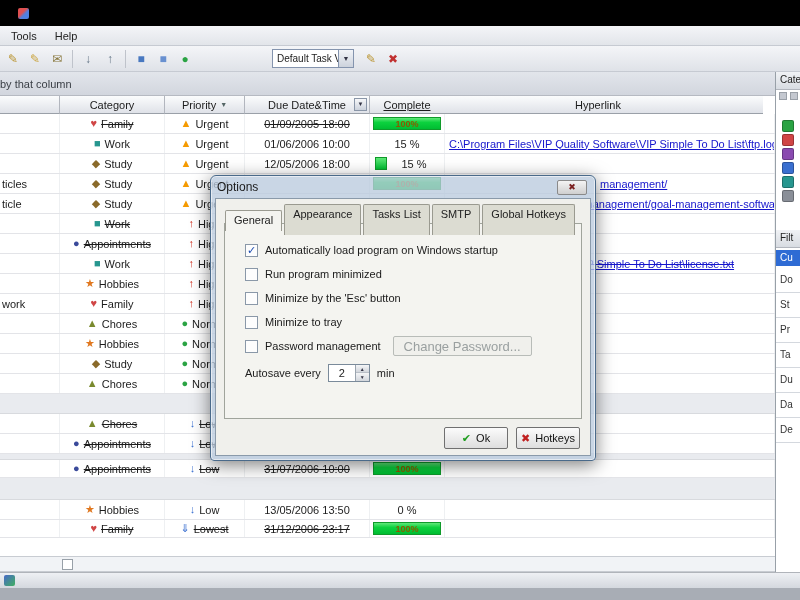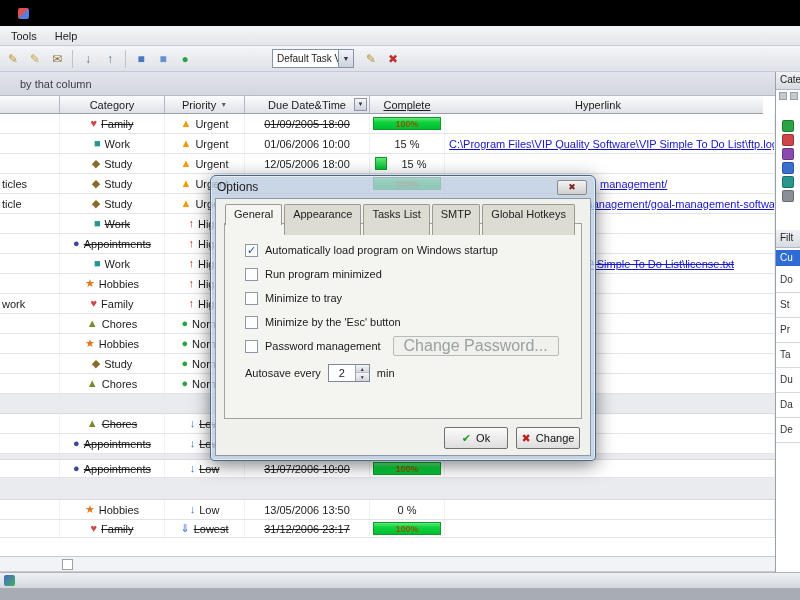--- a/index.html
+++ b/index.html
@@ -12,21 +12,21 @@
   .menu-item{padding:2px 9px;color:#222;}
   
   #toolbar{position:absolute;left:0;top:46px;width:800px;height:26px;background:linear-gradient(#f4f5f8,#dfe2e8);border-bottom:1px solid #c6cad2;}
   #tb-icons{position:absolute;left:2px;top:2px;display:flex;align-items:center;height:22px;}
   .tbtn{width:20px;height:20px;margin:0 1px;display:flex;align-items:center;justify-content:center;font-size:12px;border:1px solid transparent;border-radius:2px;background:transparent;}
   .tsep{width:1px;height:18px;background:#bfc3cb;margin:0 4px;}
   #combo{position:absolute;left:272px;top:3px;width:82px;height:19px;background:#fff;border:1px solid #8494ae;font-size:10px;display:flex;align-items:center;padding-left:4px;white-space:nowrap;overflow:hidden;}
   #combo-dd{position:absolute;right:0;top:0;width:15px;height:17px;background:linear-gradient(#f2f4f8,#ccd2dc);border-left:1px solid #8494ae;text-align:center;font-size:7px;line-height:17px;color:#334;}
   #tb-after{position:absolute;left:360px;top:2px;display:flex;align-items:center;height:22px;}
   
-  #groupbar{position:absolute;left:0;top:72px;width:800px;height:24px;background:linear-gradient(#e2e5eb,#d2d6de);border-bottom:1px solid #b6bac2;display:flex;align-items:center;color:#3a3f46;padding-left:20px;}
+  #groupbar{position:absolute;left:0;top:72px;width:800px;height:24px;background:linear-gradient(#e2e5eb,#d2d6de);border-bottom:1px solid #b6bac2;display:flex;align-items:center;color:#3a3f46;padding-left:0;}
   
   #thead{position:absolute;left:0;top:96px;width:775px;height:18px;}
   .hcell{position:absolute;top:0;height:18px;background:linear-gradient(#fbfcfd,#dfe2e8);border-right:1px solid #b2b6be;border-bottom:1px solid #9aa0a8;display:flex;align-items:center;justify-content:center;color:#1c1c1c;overflow:hidden;}
   .sortglyph{margin-left:4px;font-size:7px;color:#566;}
   #due-dd{position:absolute;right:2px;top:2px;width:13px;height:13px;background:linear-gradient(#f6f7f9,#ccd2dc);border:1px solid #8a96a8;font-size:6px;line-height:11px;text-align:center;color:#334;}
   
   #rows{position:absolute;left:0;top:114px;width:775px;}
   .trow{position:relative;border-bottom:1px solid #e3e4e8;background:#fff;}
   .rspacer{background:#e9ebef;border-bottom:1px solid #d8dade;}
   .tcell{position:absolute;top:0;height:100%;overflow:hidden;display:flex;align-items:center;border-right:1px solid #eef0f2;white-space:nowrap;}
@@ -58,29 +58,29 @@
   #newrow{position:absolute;left:0;top:556px;width:775px;height:16px;background:#f1f3f6;border-top:1px solid #c8ccd2;border-bottom:1px solid #c8ccd2;}
   #newrow-box{position:absolute;left:62px;top:2px;width:11px;height:11px;background:#fff;border:1px solid #98a0a8;}
   #statusbar{position:absolute;left:0;top:572px;width:800px;height:16px;background:linear-gradient(#eef0f4,#d4d8de);border-top:1px solid #b0b4ba;}
   #status-icon{position:absolute;left:4px;top:2px;width:11px;height:11px;border-radius:2px;background:linear-gradient(135deg,#4868c8,#40b060);}
   #bottomedge{position:absolute;left:0;top:588px;width:800px;height:12px;background:#a8adb5;}
   
   #dialog{position:absolute;left:210px;top:175px;width:386px;height:286px;z-index:50;background:rgba(186,202,222,0.78);border:1px solid #4a6a8a;border-radius:6px 6px 4px 4px;box-shadow:0 4px 18px rgba(0,0,0,0.5),inset 0 0 0 1px rgba(255,255,255,0.55);padding:22px 4px 4px;}
   #dlg-title{position:absolute;top:4px;left:6px;font-size:12px;color:#1c1c1c;}
   #dlg-close{position:absolute;top:4px;right:8px;width:30px;height:15px;background:linear-gradient(#f4f4f4,#cfcfcf);border:1px solid #8a8a8a;border-radius:2px;color:#7a2020;font-size:9px;text-align:center;line-height:13px;}
   #dlg-body{width:100%;height:100%;background:#f0f0ec;border:1px solid #8a9aaa;position:relative;}
-  #dlg-tabs{position:absolute;top:5px;left:9px;display:flex;align-items:flex-start;z-index:2;}
+  #dlg-tabs{position:absolute;top:5px;left:9px;display:flex;align-items:center;z-index:2;}
   .tab{height:31px;padding:3px 8px 0 8px;font-size:11px;background:#dcdcd2;border:1px solid #9a9a90;border-bottom:none;margin-right:2px;border-radius:2px 2px 0 0;color:#222;white-space:nowrap;}
   .tab.active{height:21px;margin-bottom:-1px;background:#f4f4f0;z-index:3;}
   #dlg-panel{position:absolute;top:24px;left:8px;right:8px;height:196px;background:#f4f4f0;border:1px solid #a0a49c;}
   #dlg-checks{padding-top:14px;}
   .cbrow{height:24px;display:flex;align-items:center;padding-left:20px;}
   .cbox{width:13px;height:13px;background:#fdfdfd;border:1px solid #8a98a8;display:inline-flex;align-items:center;justify-content:center;font-size:11px;color:#1a4ab0;line-height:11px;}
   .cblab{margin-left:7px;color:#1a1a1a;}
-  .pwbtn{margin-left:12px;height:20px;padding:0 10px;color:#9aa0a0;background:#f0f0ec;border:1px solid #b8bcb8;border-radius:2px;font-size:16px;}
+  .pwbtn{margin-left:12px;height:20px;padding:0 10px;color:#9aa0a0;background:#f0f0ec;border:1px solid #b8bcb8;border-radius:2px;font-size:13px;}
   #autosave-row{display:flex;align-items:center;padding-left:20px;margin-top:6px;gap:7px;}
   #spin{display:inline-flex;border:1px solid #7a8a9a;background:#fff;height:18px;}
   #spin-value{width:26px;text-align:center;font-size:11px;padding-top:2px;}
   #spin-arrows{width:14px;display:flex;flex-direction:column;border-left:1px solid #9aa4ae;}
   .sp{height:8px;font-size:5px;text-align:center;line-height:8px;background:linear-gradient(#f4f5f7,#d2d6dc);color:#334;border-bottom:1px solid #b8bec6;}
   .sp:last-child{border-bottom:none;}
   #dlg-buttons{position:absolute;right:10px;bottom:6px;display:flex;gap:8px;}
   .dbtn{width:64px;height:22px;background:linear-gradient(#fbfbfb,#dedede);border:1px solid #707070;border-radius:2px;font-size:11px;display:flex;align-items:center;justify-content:center;gap:5px;color:#111;}
   .ok-ic{color:#1e9e1e;font-size:11px;}
   .cancel-ic{color:#c02020;font-size:11px;}
@@ -506,25 +506,25 @@
           <div class="cbrow">
             <span class="cbox checked">✓</span>
             <span class="cblab">Automatically load program on Windows startup</span>
           </div>
           <div class="cbrow">
             <span class="cbox"></span>
             <span class="cblab">Run program minimized</span>
           </div>
           <div class="cbrow">
             <span class="cbox"></span>
-            <span class="cblab">Minimize to tray</span>
+            <span class="cblab">Minimize by the 'Esc' button</span>
           </div>
           <div class="cbrow">
             <span class="cbox"></span>
-            <span class="cblab">Minimize by the 'Esc' button</span>
+            <span class="cblab">Minimize to tray</span>
           </div>
           <div class="cbrow">
             <span class="cbox"></span>
             <span class="cblab">Password management</span>
             <button class="pwbtn" disabled="">Change Password...</button>
           </div>
         </div>
       <div id="autosave-row">
         <span>Autosave every</span>
         <span id="spin">
@@ -537,17 +537,17 @@
         <span>min</span>
       </div>
     </div>
     <div id="dlg-buttons">
       <div class="dbtn">
         <span class="ok-ic">✔</span>
         <span>Ok</span>
       </div>
       <div class="dbtn">
         <span class="cancel-ic">✖</span>
-        <span>Change</span>
+        <span>Hotkeys</span>
       </div>
     </div>
   </div>
 </div>
 
 </body></html>

